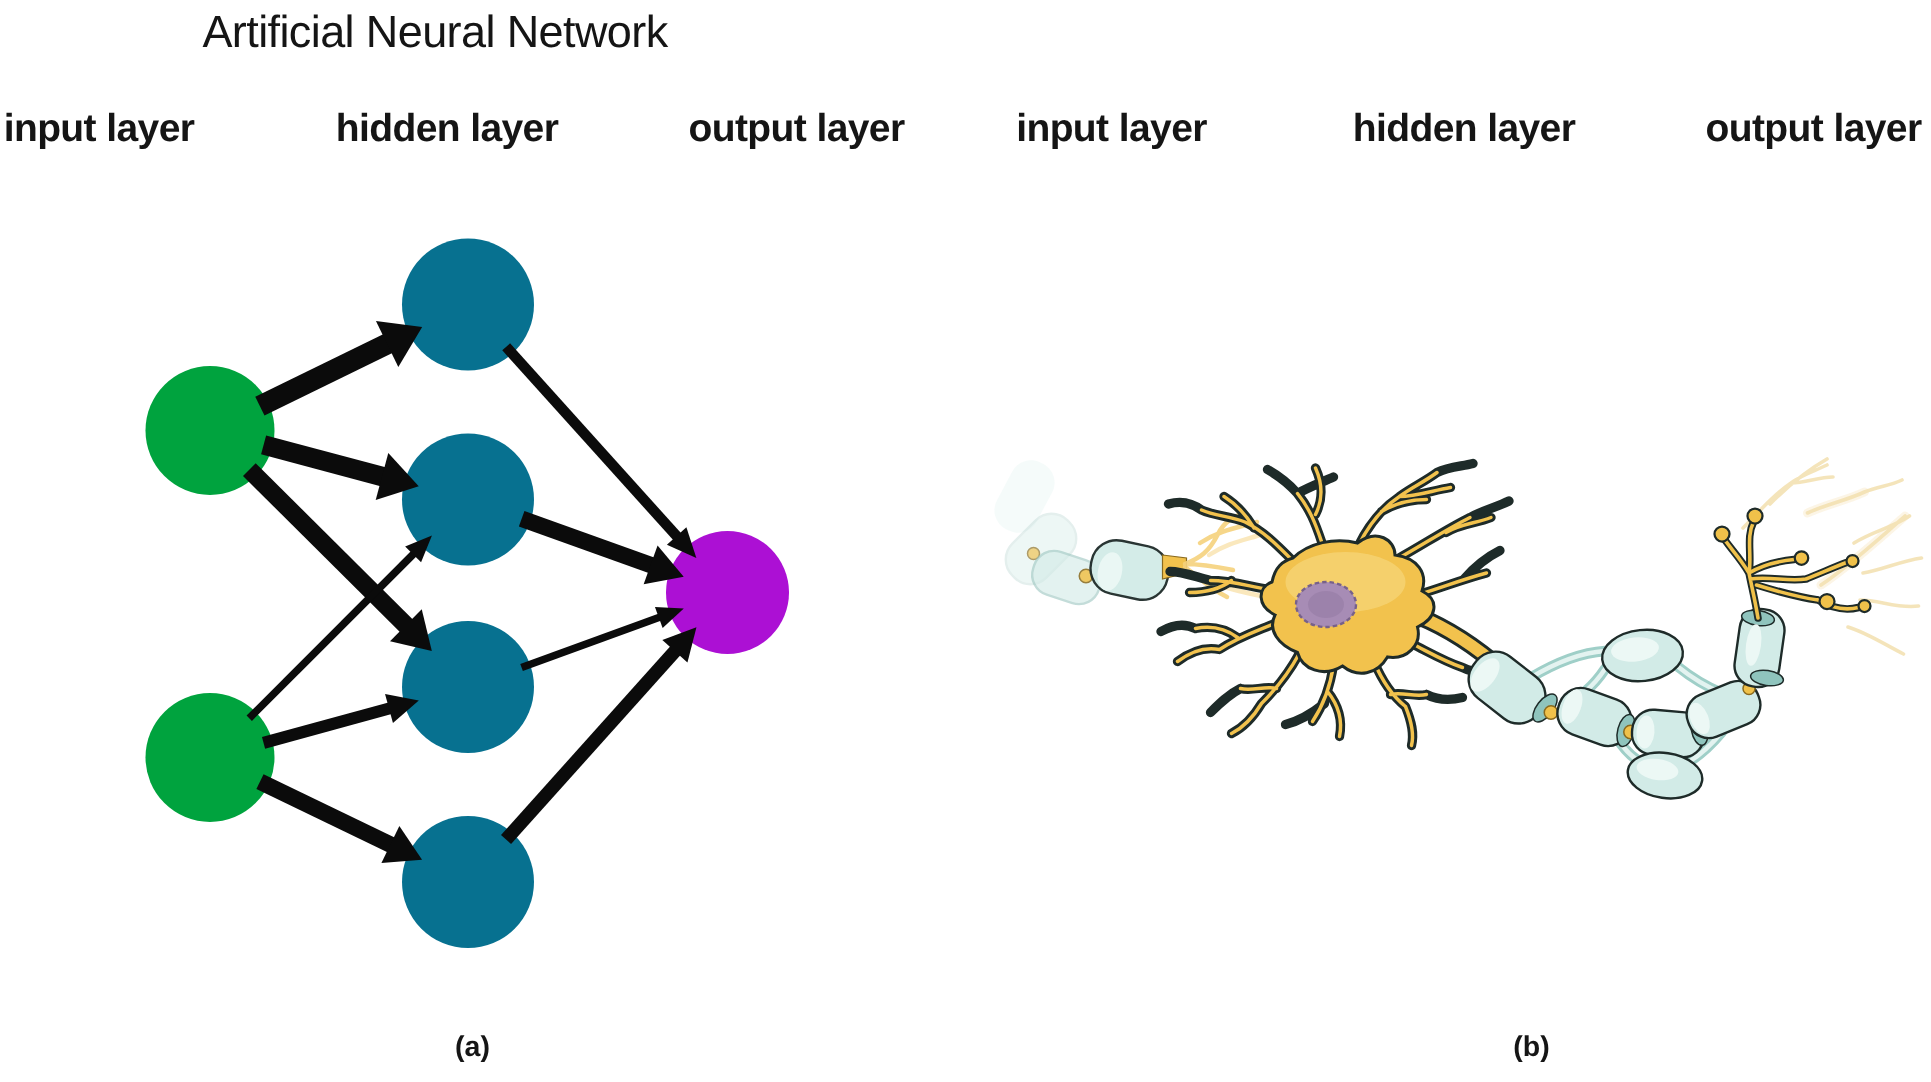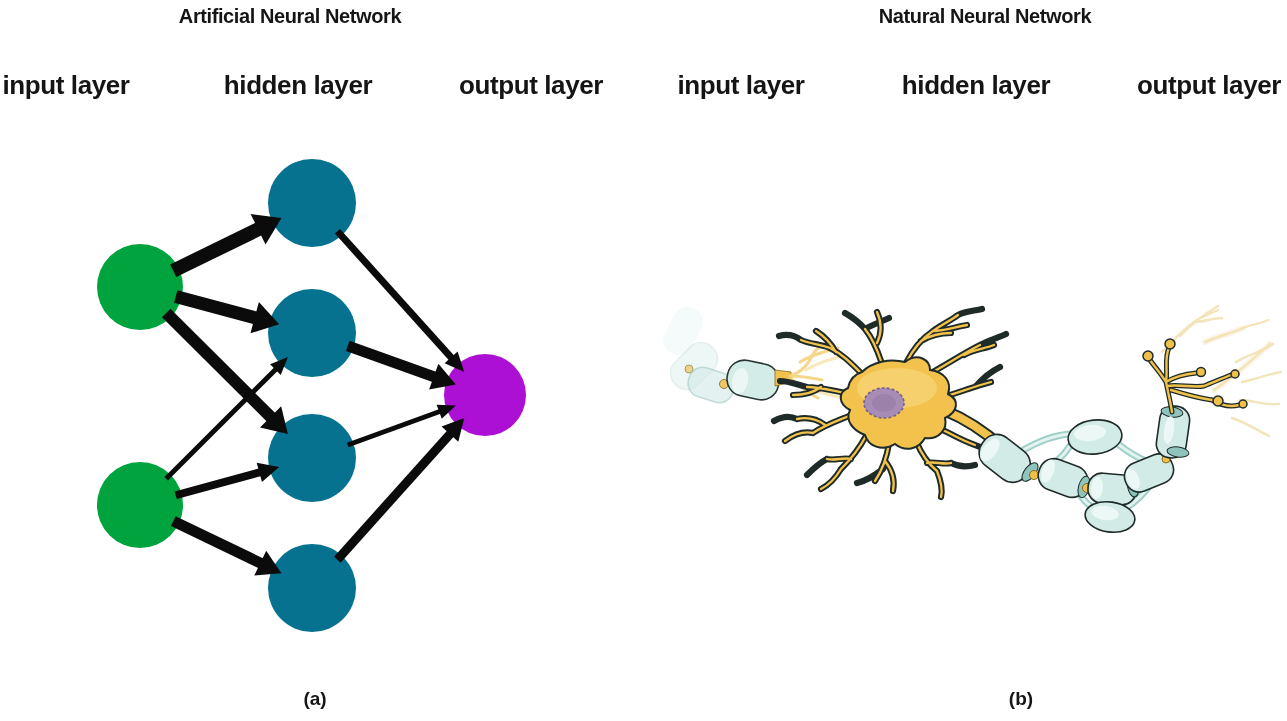--- a/index.html
+++ b/index.html
@@ -1,18 +1,18 @@
 <!DOCTYPE html>
 <html style="--cell-body: #F2C24D; --cell-body-highlight: #F8DC86; --outline: #1E2B29; --nucleus: #A78CB5; --nucleus-edge: #77618A; --nucleus-shade: #9A7FA9; --myelin: #D2EBE7; --myelin-highlight: #ECF8F5; --myelin-band: #8FC4BD; --axon-dot: #F0C14A; --pale-branch: #F5D27C; --faded-branch: #F2DFAE;"><head>
 <meta charset="utf-8">
 <style>
   html,body{margin:0;padding:0;background:#fff;}
   .page{position:relative;width:1287px;height:721px;overflow:hidden;background:#fff;
         font-family:"Liberation Sans","DejaVu Sans",sans-serif;color:#151515;}
-  .ttl{position:absolute;transform:translateX(-50%);font-size:20px;font-weight:bold;
+  .ttl{position:absolute;transform:translateX(-50%);font-size:30px;font-weight:normal;
        letter-spacing:-0.4px;white-space:nowrap;text-align:right;}
   .lbl{position:absolute;transform:translateX(-50%);font-size:26px;font-weight:bold;
        letter-spacing:-0.4px;white-space:nowrap;}
   .cap{position:absolute;transform:translateX(-50%);font-size:19px;font-weight:bold;white-space:nowrap;}
   svg{position:absolute;left:0;top:0;}
   
   .soma{fill:var(--cell-body);stroke:var(--outline);stroke-width:2;}
   .soma-hi{fill:var(--cell-body-highlight);opacity:.55;}
   .nucleus{fill:var(--nucleus);stroke:var(--nucleus-edge);stroke-width:1.6;stroke-dasharray:3 2;}
   .nucleus-in{fill:var(--nucleus-shade);opacity:.8;}
@@ -32,21 +32,20 @@
   .term-out{fill:none;stroke:var(--outline);stroke-width:5;stroke-linecap:round;}
   .term-in{fill:none;stroke:var(--axon-dot);stroke-width:2.4;stroke-linecap:round;}
   .bulb{fill:var(--axon-dot);stroke:var(--outline);stroke-width:1.5;}
 </style>
 </head>
 <body>
 
 <div class="page" style="background: rgb(255, 255, 255);">
 
   <div class="ttl" style="left:290px;top:5px;">Artificial Neural Network</div>
-  <div class="ttl" style="left:985px;top:5px;">Natural Neural Network</div>
 
   <div class="lbl" style="left:66px;top:70px;">input layer</div>
   <div class="lbl" style="left:298px;top:70px;">hidden layer</div>
   <div class="lbl" style="left:531px;top:70px;">output layer</div>
   <div class="lbl" style="left:741px;top:70px;">input layer</div>
   <div class="lbl" style="left:976px;top:70px;">hidden layer</div>
   <div class="lbl" style="left:1209px;top:70px;">output layer</div>
 
   <div class="cap" style="left:315px;top:688px;">(a)</div>
   <div class="cap" style="left:1021px;top:688px;">(b)</div>

